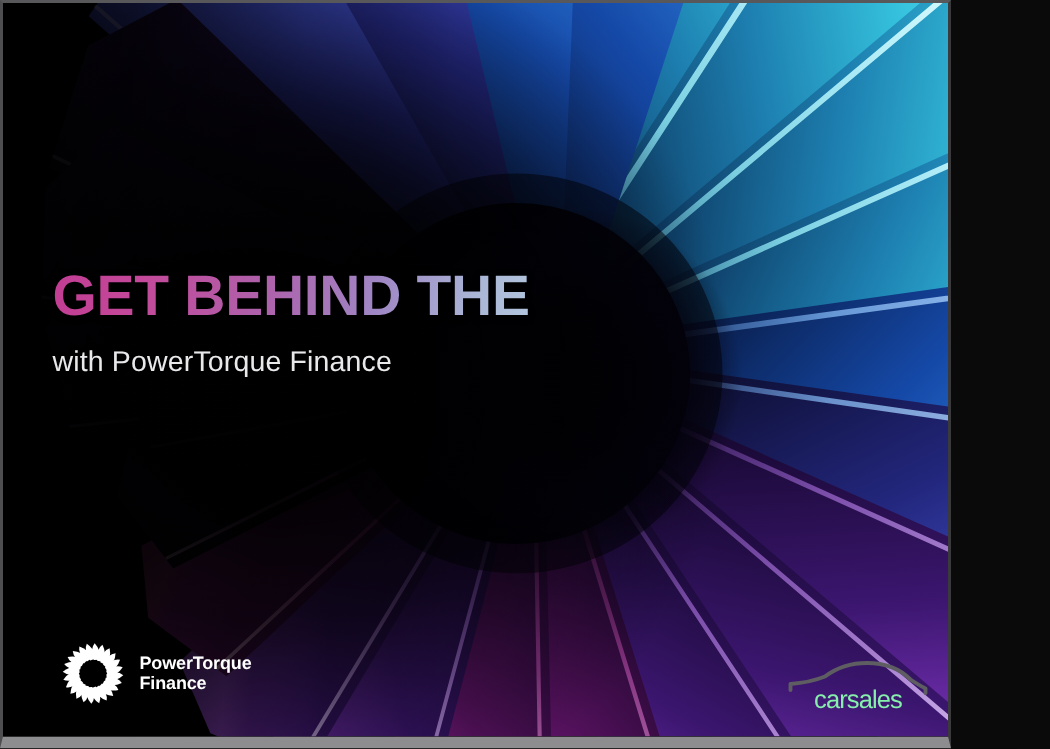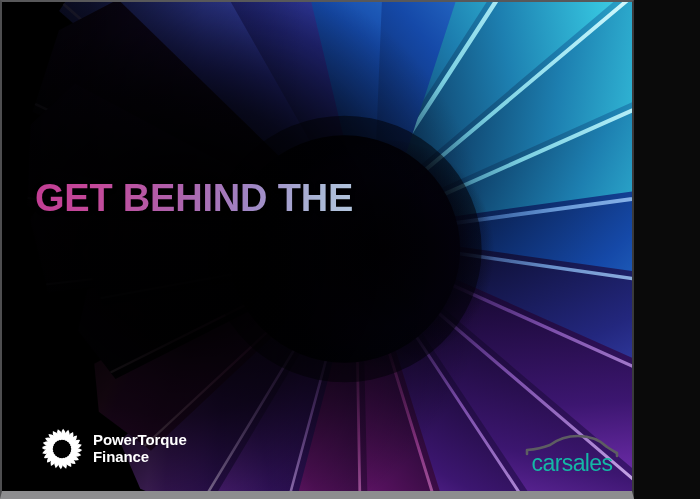--- a/index.html
+++ b/index.html
@@ -136,41 +136,41 @@
     left: 37px;
     top: 424px;
     display: flex;
     align-items: center;
     gap: 8px;
   }
   .pt-mark { width: 46px; height: 46px; display: block; flex: none; }
   .pt-text {
     color: #ffffff;
     font-weight: bold;
-    font-size: 15px;
+    font-size: 12px;
     line-height: 1.12em;
     letter-spacing: -0.1px;
     white-space: nowrap;
   }
   .pt-text span { display: block; }
 
   
   .cs-logo {
     position: absolute;
     right: 12px;
     bottom: 16px;
     width: 96px;
     text-align: center;
   }
   .cs-mark { display: block; width: 96px; height: 26px; }
   .cs-word {
     display: block;
     margin-top: -6px;
-    color: #14b8a6;
-    font-size: 23px;
+    color: #86efac;
+    font-size: 17px;
     line-height: 1em;
     letter-spacing: -0.6px;
     font-weight: normal;
   }
 </style>
 </head>
 <body>
 
 <div id="ad-banner">
 
@@ -360,20 +360,21 @@
     </svg>
 
     <div class="hub"></div>
     <div class="vignette"></div>
   </div>
 
   <div class="copy">
     <h1 class="headline">
       <span>GET BEHIND THE</span>
     </h1>
+    <p class="subhead">with PowerTorque Finance</p>
   </div>
 
   <div class="pt-logo">
     <svg class="pt-mark" viewBox="0 0 100 100">
       <g fill="#ffffff">
         <g transform="translate(50,50)">
           <g transform="rotate(0)">
               <path d="M 19,-4 Q 33,-14 43,-9 Q 36,2 22,5 Z"></path>
             </g>
           <g transform="rotate(15)">

